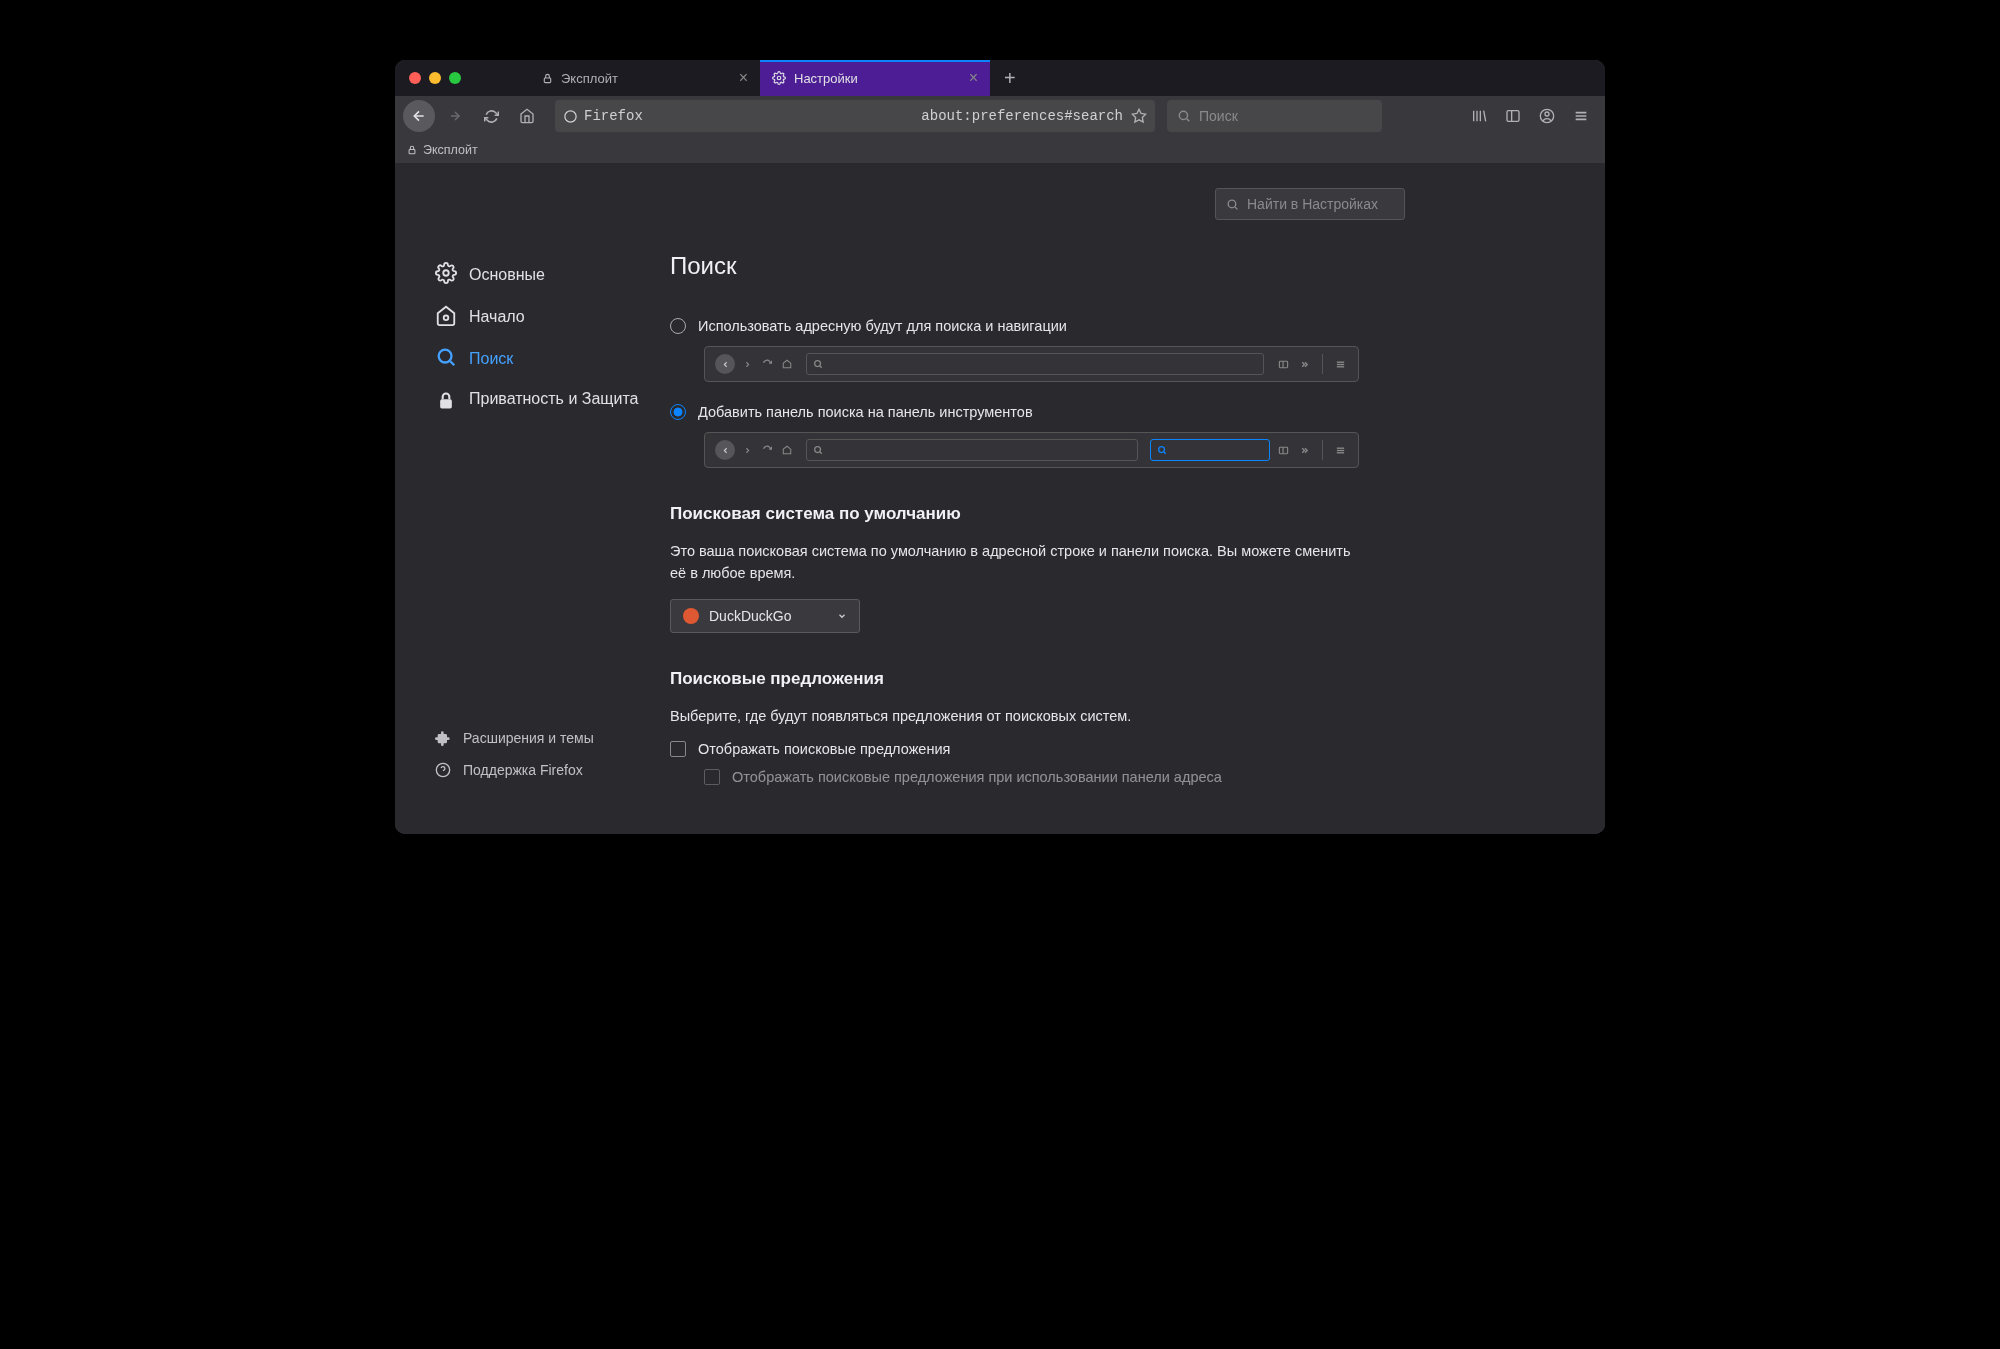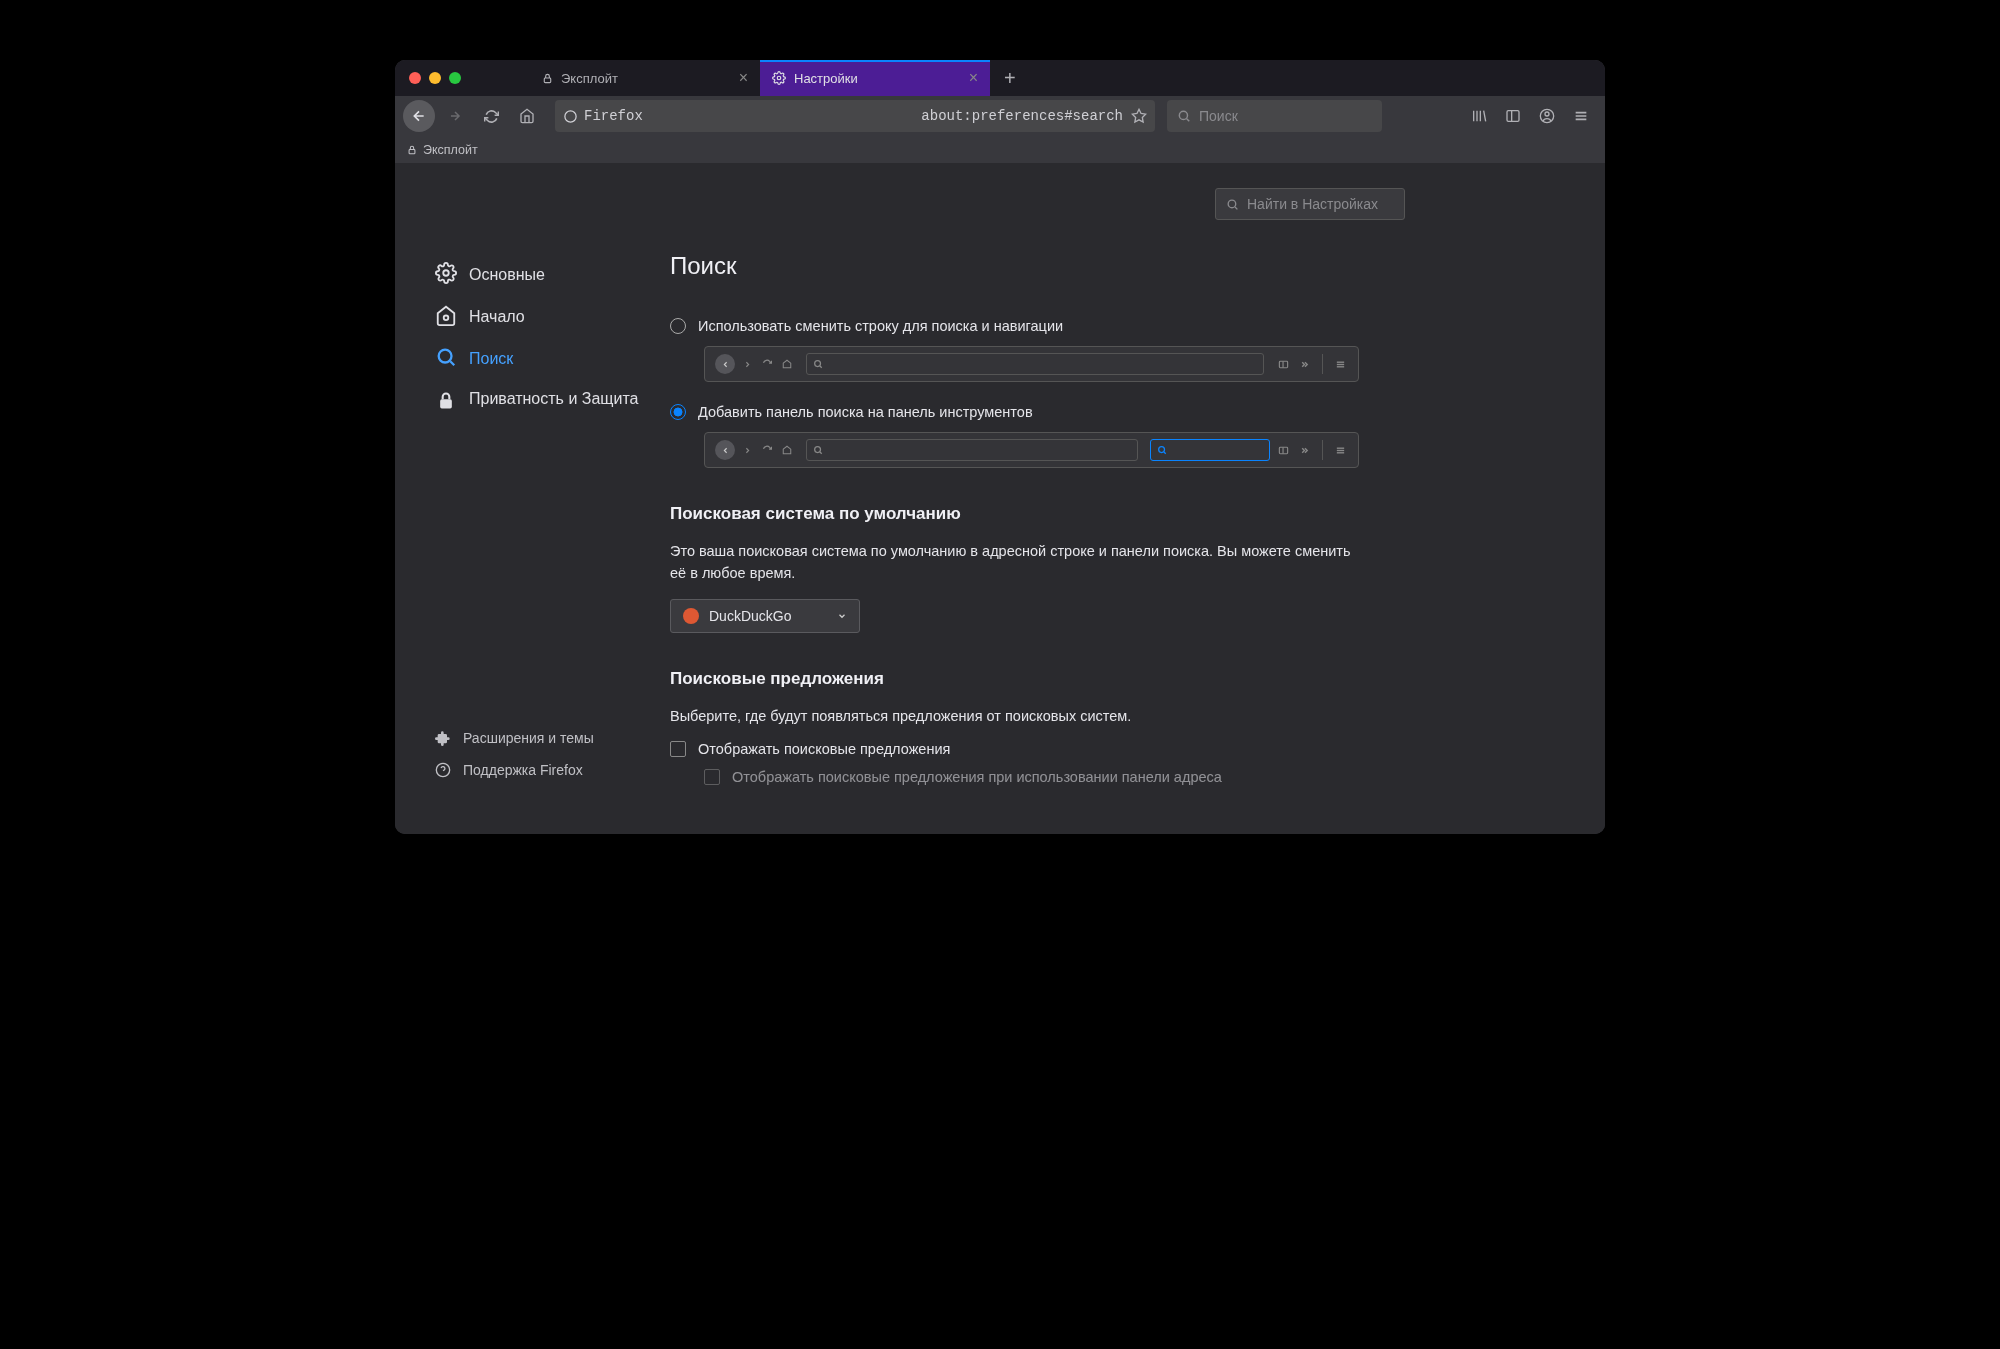--- a/index.html
+++ b/index.html
@@ -587,21 +587,21 @@
     </div>
 
     <div class="main-content">
       <div class="main-inner">
         <h1 class="page-title">Поиск</h1>
 
         <div class="section">
 
           <div class="radio-row">
             <div class="radio"></div>
-            <span class="radio-label">Использовать сменить строку для поиска и навигации</span>
+            <span class="radio-label">Использовать адресную будут для поиска и навигации</span>
           </div>
           <div class="browser-mockup">
             <div class="mock-back">
               <svg width="9" height="9" viewBox="0 0 24 24" fill="none" stroke="#ccc" stroke-width="3">
                   <path d="M15 18l-6-6 6-6"></path>
                 </svg>
             </div>
             <span class="mock-nav-icon">
                 <svg width="9" height="9" viewBox="0 0 24 24" fill="none" stroke="#888" stroke-width="3">
                   <path d="M9 18l6-6-6-6"></path>

